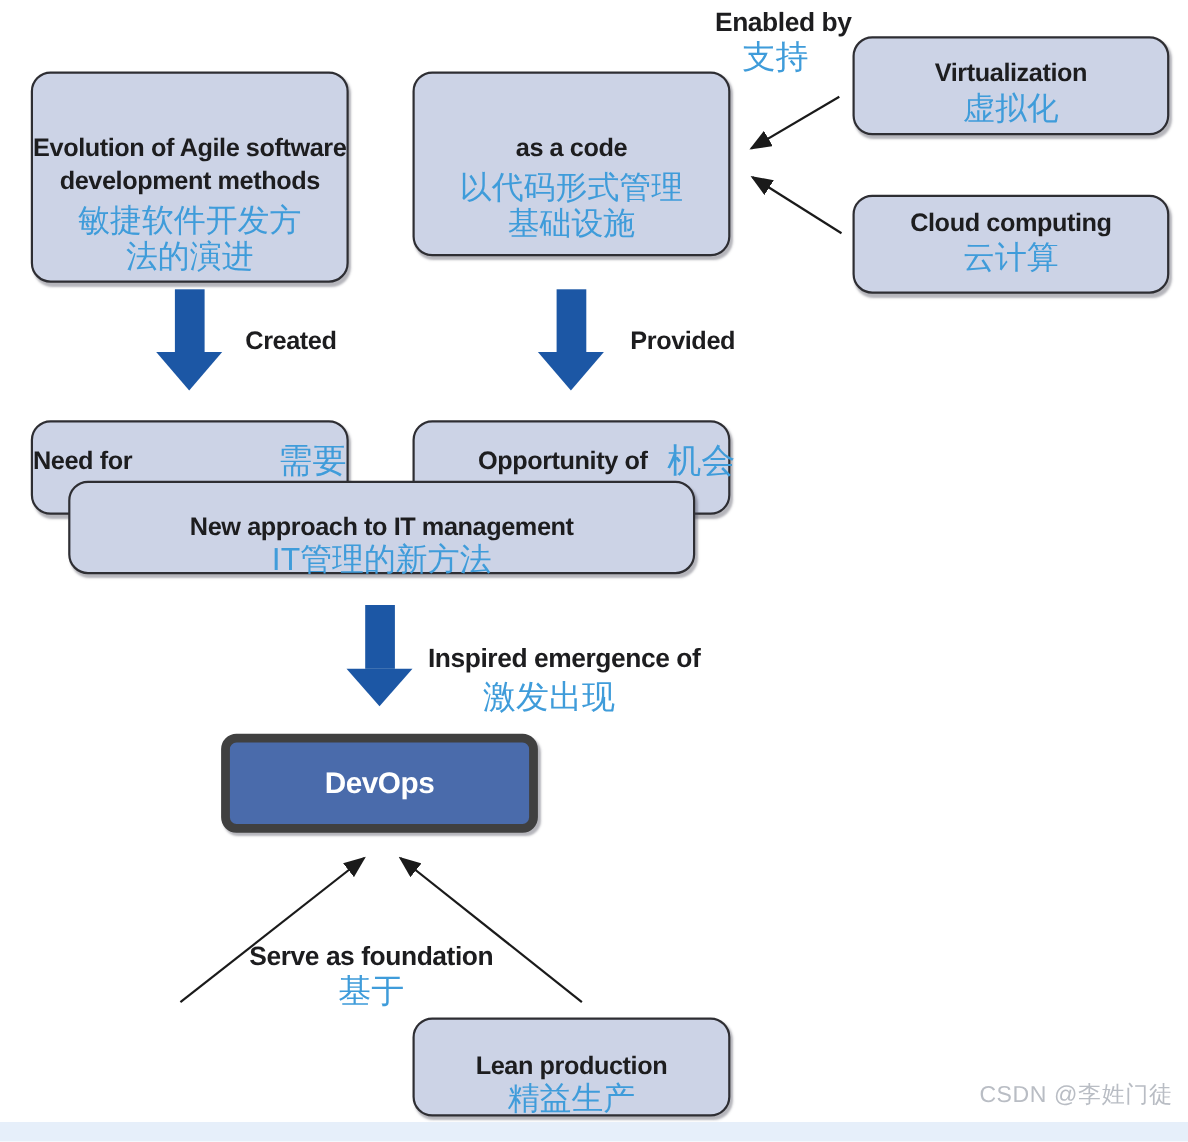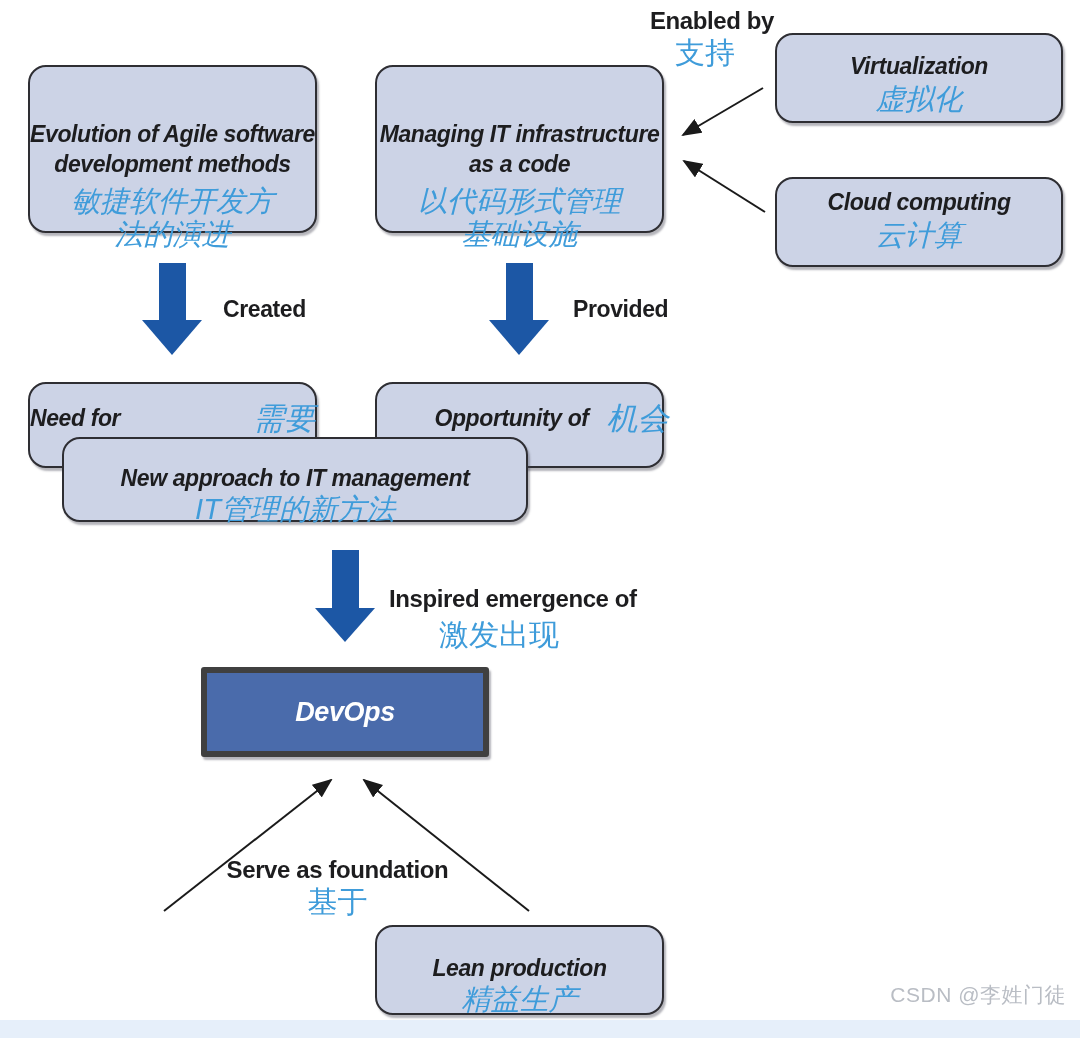--- a/index.html
+++ b/index.html
@@ -6,64 +6,63 @@
   #canvas {
     position:relative; width:1080px; height:1038px;
     background:#ffffff; overflow:hidden;
     font-family:"Liberation Sans","DejaVu Sans",sans-serif;
   }
   .box {
     position:absolute; box-sizing:border-box;
     background:#ccd3e6; border:2px solid #2e2e33; border-radius:18px;
     box-shadow:2px 3px 2px rgba(70,70,85,.40);
     display:flex; flex-direction:column; align-items:center;
-    text-align:center; overflow:visible;font-style:italic;
+    text-align:center; overflow:visible;
   }
   .en {
     color:#1d1d1f; font-weight:bold; font-size:23px; line-height:30px;
     letter-spacing:-0.4px; white-space:nowrap;
   }
   .zh { color:#3f9cda; font-size:29px; line-height:33px; white-space:nowrap; }
   .row { display:flex; align-items:center; justify-content:center; }
   .lbl { position:absolute; white-space:nowrap; }
   .lbl .en { font-size:24px; }
   .lbl .zh { font-size:30px; }
   .fat-arrow { position:absolute; width:60px; display:flex; flex-direction:column; align-items:center; }
   .fat-arrow .shaft { width:27px; background:#1c57a5; }
   .fat-arrow .head {
     width:0; height:0;
     border-left:30px solid transparent; border-right:30px solid transparent;
     border-top:35px solid #1c57a5;
   }
   #devops-box {
-    background:#4a6bab; border:6px solid #404040; border-radius:3px;
+    background:#4a6bab; border:8px solid #404040; border-radius:14px;
     justify-content:center;
   }
   #devops-box .en { color:#ffffff; font-size:27px; }
   #thin-arrows { position:absolute; left:0; top:0; pointer-events:none; }
   #bottom-strip { position:absolute; left:0; bottom:0; width:1080px; height:18px; background:#e6effa; }
   #watermark {
     position:absolute; right:14px; top:981px; font-size:21px;
     color:#b9bdc4; letter-spacing:0.5px;
   }
 </style>
 </head>
 <body>
 
 <div id="canvas">
 
-  <div class="box" style="left:28px; top:65px; width:289px; height:168px; padding-top:52px;">
+  <div class="box" style="left:28px; top:65px; width:289px; height:192px; padding-top:52px;">
     <div class="en">Evolution of Agile software</div>
     <div class="en">development methods</div>
     <div class="zh" style="margin-top:6px;">敏捷软件开发方</div>
     <div class="zh">法的演进</div>
   </div>
 
   <div class="box" style="left:375px; top:65px; width:289px; height:168px; padding-top:52px;">
-    <div class="en">Managing IT infrastructure</div>
     <div class="en">as a code</div>
     <div class="zh" style="margin-top:6px;">以代码形式管理</div>
     <div class="zh">基础设施</div>
   </div>
 
   <div class="box" style="left:775px; top:33px; width:288px; height:90px; padding-top:16px;">
     <div class="en">Virtualization</div>
     <div class="zh" style="margin-top:2px;">虚拟化</div>
   </div>
 
@@ -92,21 +91,21 @@
   <div class="box row" style="left:28px; top:382px; width:289px; height:86px; flex-direction:row; padding-bottom:14px;justify-content:space-between;">
     <span class="en">Need for</span>
     <span class="zh" style="margin-left:20px; font-size:31px;">需要</span>
   </div>
 
   <div class="box row" style="left:375px; top:382px; width:289px; height:86px; flex-direction:row; padding-left:64px; padding-bottom:14px;">
     <span class="en">Opportunity of</span>
     <span class="zh" style="margin-left:18px; font-size:31px;">机会</span>
   </div>
 
-  <div class="box" style="left:62px; top:437px; width:466px; height:85px; padding-top:24px;">
+  <div class="box" style="left:62px; top:437px; width:570px; height:85px; padding-top:24px;">
     <div class="en">New approach to IT management</div>
     <div class="zh" style="line-height:32px;">IT管理的新方法</div>
   </div>
 
   <div class="fat-arrow" style="left:315px; top:550px;">
     <div class="shaft" style="height:58px;"></div>
     <div class="head" style="border-top-width:34px;"></div>
   </div>
   <div class="lbl" style="left:389px; top:584px; width:220px; text-align:center;">
     <div class="en">Inspired emergence of</div>

